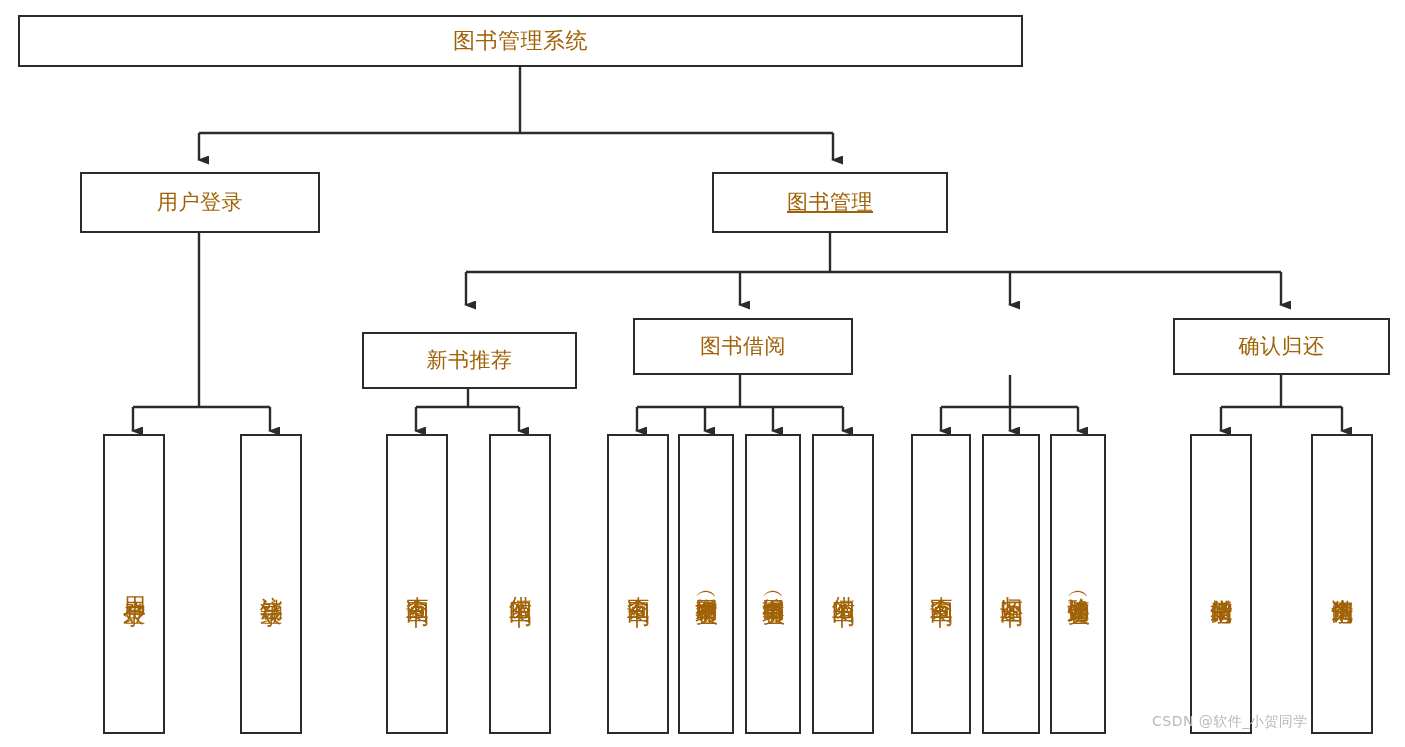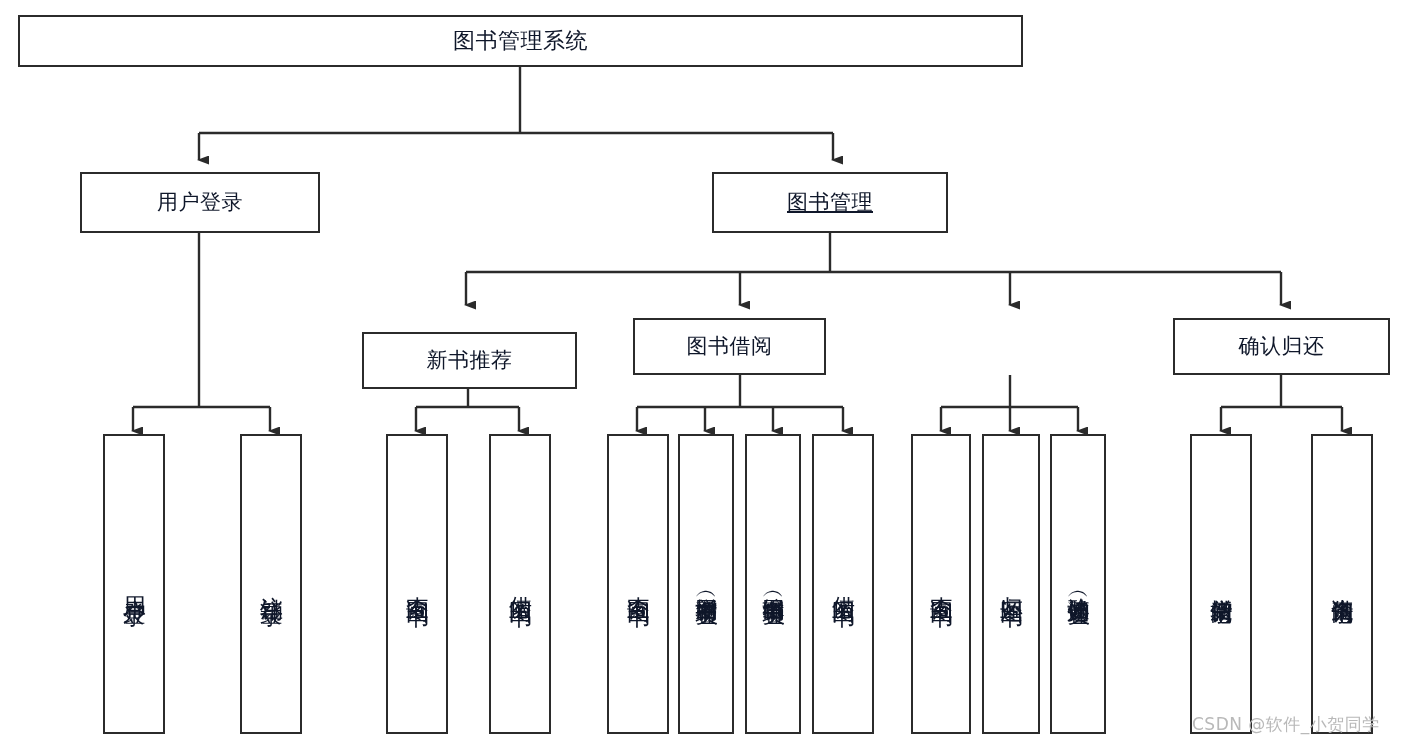--- a/index.html
+++ b/index.html
@@ -15,21 +15,21 @@
   svg#edges{position:absolute;left:0;top:0;width:1405px;height:747px;}
 
   .node{
     position:absolute;
     box-sizing:border-box;
     background:#ffffff;
     border:2px solid #2b2b2b;
     display:flex;
     align-items:center;
     justify-content:center;
-    color:#0f172a;
+    color:#a16207;
   }
   .node .label{
     display:block;
     text-align:center;
     line-height:1.16;
     letter-spacing:0.5px;
   }
   
   .node.horiz .label{
     writing-mode:horizontal-tb;
@@ -50,22 +50,22 @@
     letter-spacing:3px;
     max-height:100%;
   }
   .node.vert.tall .label{
     font-size:22px;
     letter-spacing:1px;
   }
 
   #watermark{
     position:absolute;
-    left:1192px;top:713px;
-    font-size:17px;
+    left:1152px;top:713px;
+    font-size:14px;
     color:#b9b9b9;
     white-space:nowrap;
     letter-spacing:0.5px;
     font-family:"DejaVu Sans","Liberation Sans",sans-serif;
   }
 </style>
 </head>
 <body>
 
 <div id="diagram-root">
@@ -127,21 +127,21 @@
   <div class="node horiz" style="left:80px;top:172px;width:240px;height:61px;">
     <span class="label">用户登录</span>
   </div>
   <div class="node horiz" style="left:712px;top:172px;width:236px;height:61px;text-decoration:underline;">
     <span class="label">图书管理</span>
   </div>
 
   <div class="node horiz" style="left:362px;top:332px;width:215px;height:57px;">
     <span class="label">新书推荐</span>
   </div>
-  <div class="node horiz" style="left:633px;top:318px;width:193px;height:57px;">
+  <div class="node horiz" style="left:633px;top:318px;width:220px;height:57px;">
     <span class="label">图书借阅</span>
   </div>
   <div class="node horiz" style="left:1173px;top:318px;width:217px;height:57px;">
     <span class="label">确认归还</span>
   </div>
 
   <div class="node vert" style="left:103px;top:434px;width:62px;height:300px;">
     <span class="label">用户登录</span>
   </div>
   <div class="node vert" style="left:240px;top:434px;width:62px;height:300px;">

